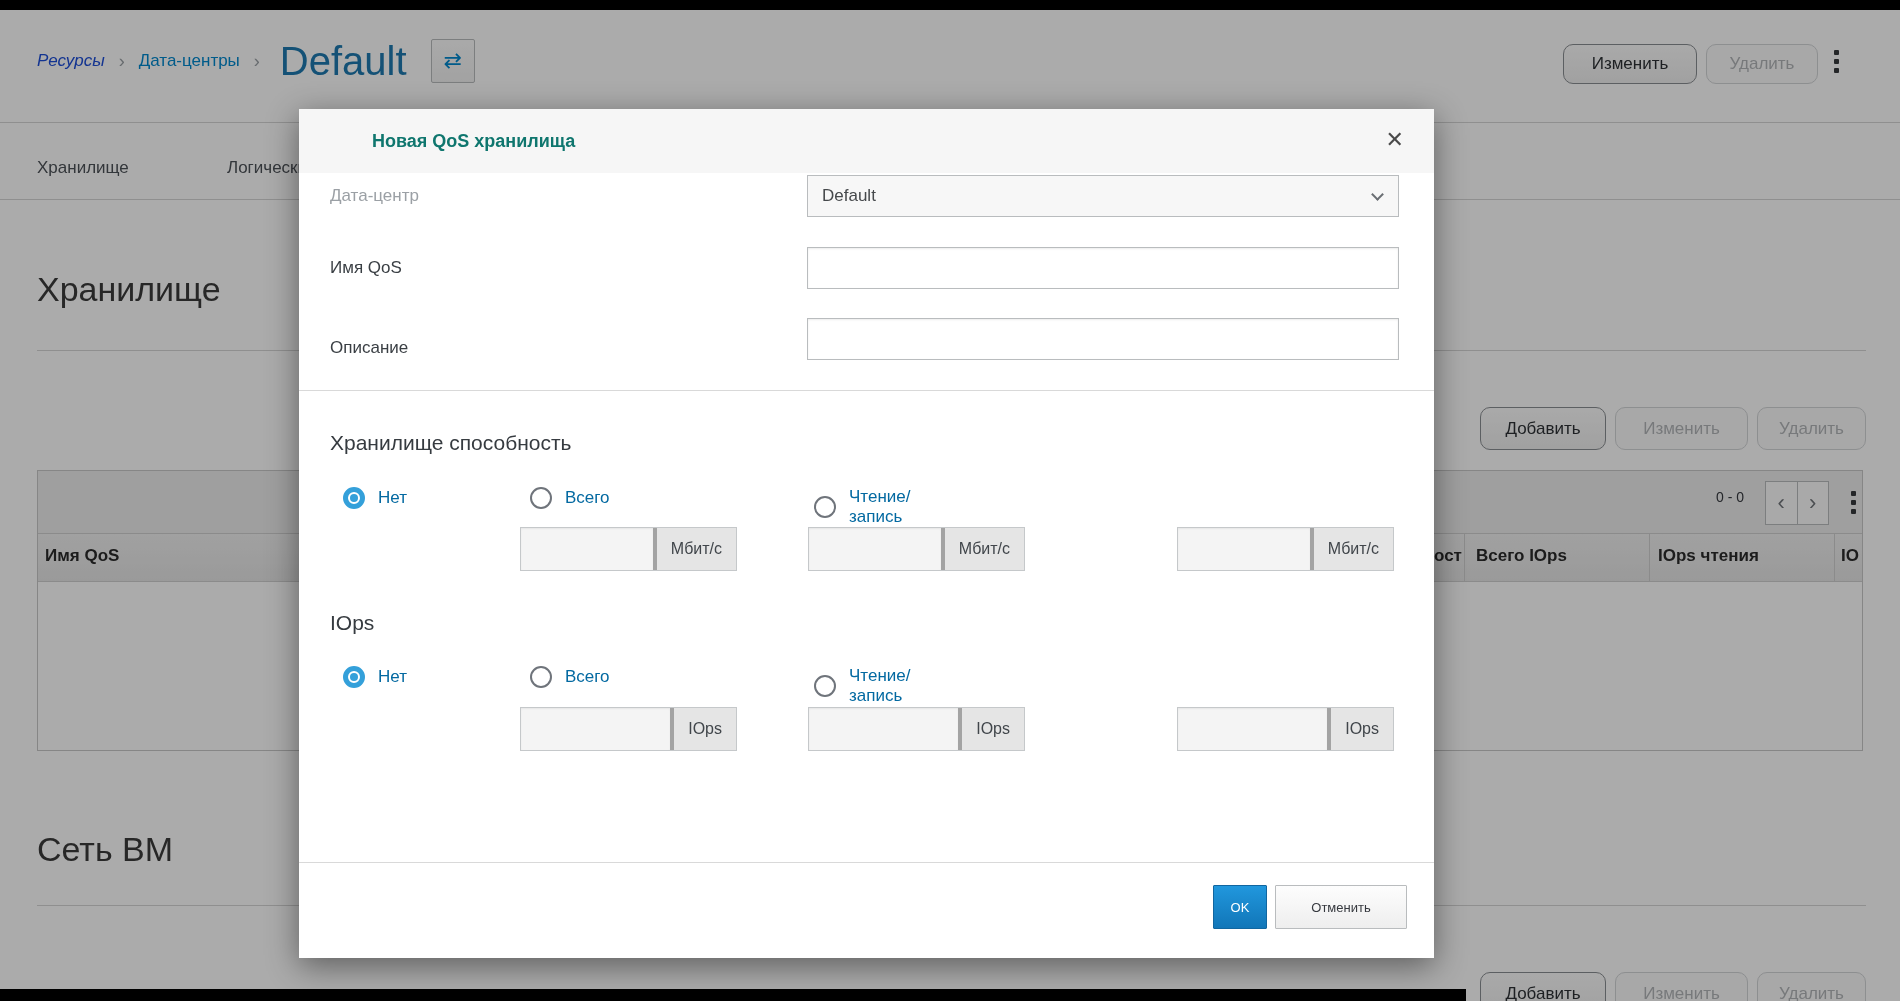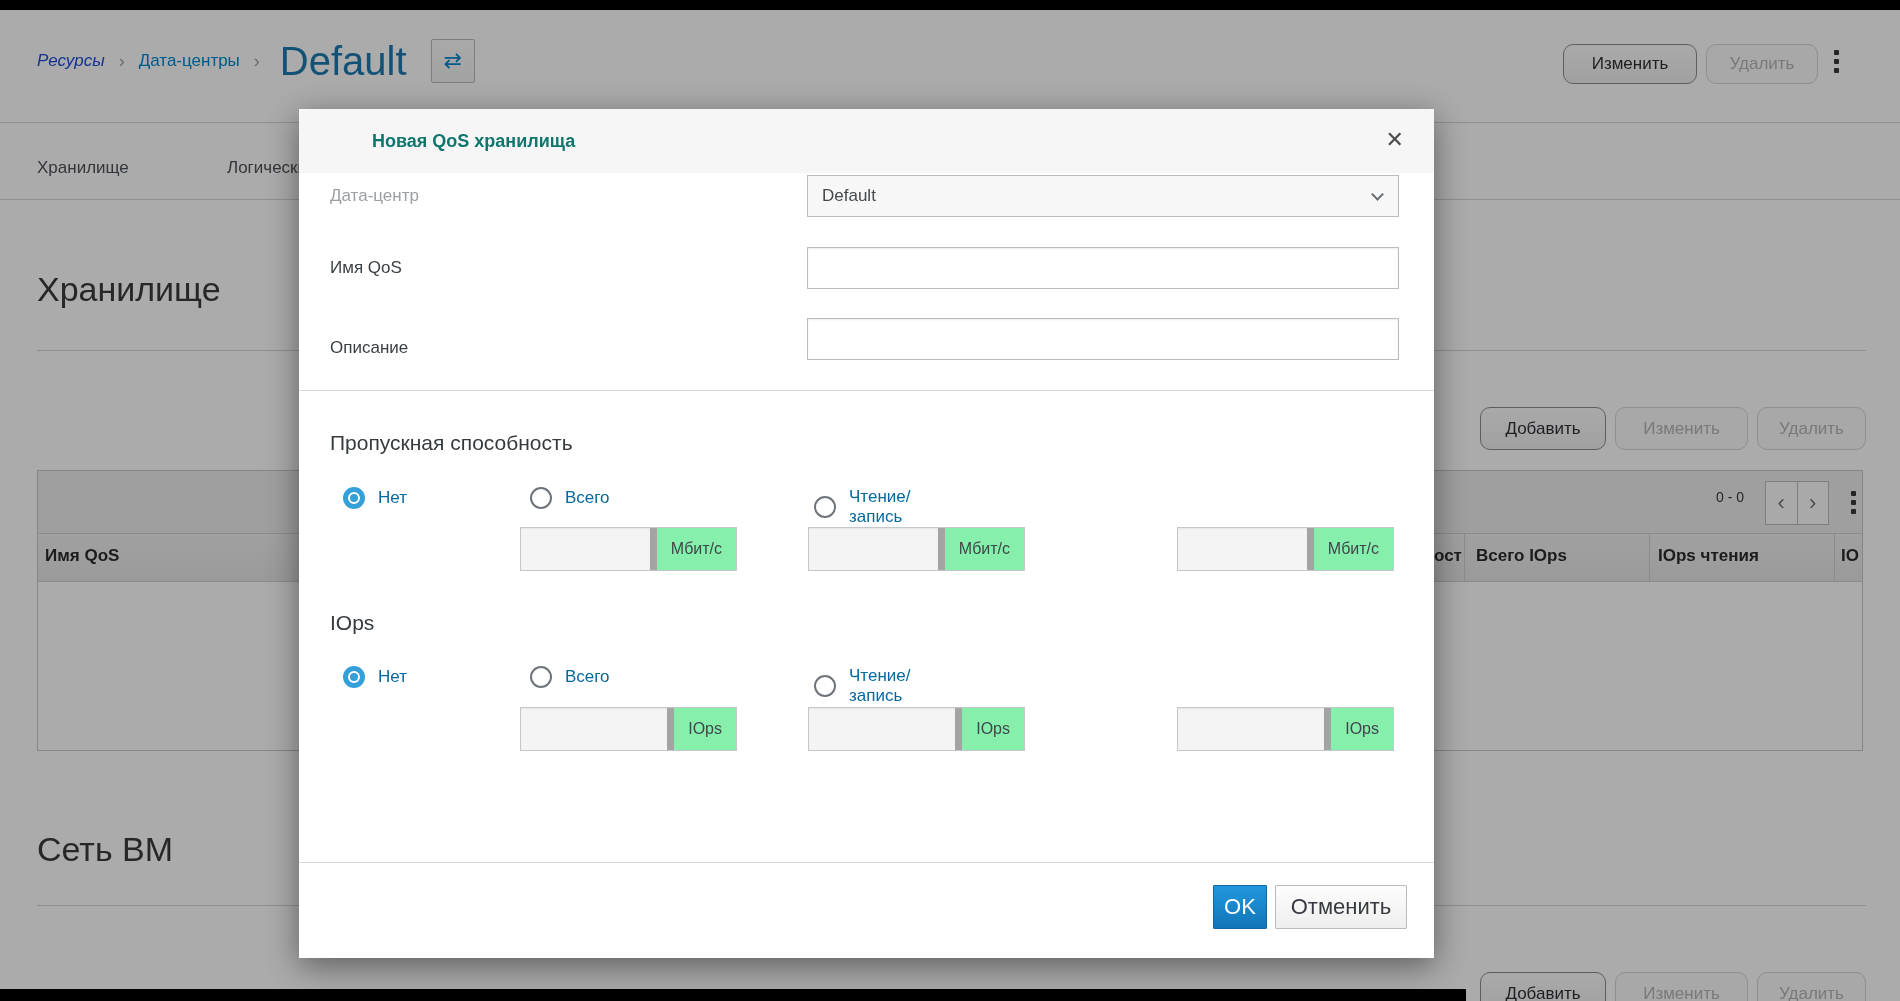--- a/index.html
+++ b/index.html
@@ -71,23 +71,23 @@
   .radio-row { position:absolute; height:26px; }
   .ropt { position:absolute; display:flex; align-items:center; gap:13px; }
   .rlabel { font-size:17px; color:#0369a1; }
   .radio { width:22px; height:22px; border-radius:50%; background:#fff; position:relative; flex:0 0 auto; }
   .radio.un { border:2px solid #6f747b; }
   .radio.sel { border:5px solid #34a0da; }
   .radio.sel::after { content:''; position:absolute; inset:2px; border-radius:50%; background:#34a0da; }
 
   .igroup { position:absolute; width:217px; height:44px; display:flex; border:1px solid #c5c8ca; }
   .igroup input { flex:1; min-width:0; border:0; background:#f4f4f4; box-shadow:inset 0 1px 2px rgba(0,0,0,0.06); font-size:16px; padding:0 8px; }
-  .iaddon { background:#86efac; border-left:7px solid #a3a3a3; display:flex; align-items:center; justify-content:center; font-size:16px; color:#41464b; padding:0 14px; white-space:nowrap; }
-
-  .m-btn { position:absolute; top:776px; height:44px; display:flex; align-items:center; justify-content:center; font-size:22px; border-radius:1px; }
+  .iaddon { background:#e5e5e5; border-left:4px solid #a3a3a3; display:flex; align-items:center; justify-content:center; font-size:16px; color:#41464b; padding:0 14px; white-space:nowrap; }
+
+  .m-btn { position:absolute; top:776px; height:44px; display:flex; align-items:center; justify-content:center; font-size:13px; border-radius:1px; }
   .m-ok { left:914px; width:54px; background:linear-gradient(#2197dd,#1176b8); border:1px solid #1166a0; color:#fff; }
   .m-cancel { left:976px; width:132px; background:linear-gradient(#fdfdfd,#eeeeee); border:1px solid #b9bcbe; color:#36393f; }
 </style>
 </head>
 <body>
 
 <div id="bg">
 
   <div class="abs topbar"></div>
 
@@ -173,21 +173,21 @@
   </div>
 
   <div class="f-label" style="top:138px;">Имя QoS</div>
   <input class="f-ctl" style="top: 138px;" value="">
 
   <div class="f-label" style="top:218px;">Описание</div>
   <input class="f-ctl" style="top: 209px;" value="">
 
   <div class="m-div" style="top:281px;"></div>
 
-  <div class="sec-h" style="top:322px;">Пропускная способность</div>
+  <div class="sec-h" style="top:322px;">Хранилище способность</div>
 
   <div class="radio-row" style="top:378px;">
     <span class="ropt" style="left:44px;">
       <span class="radio sel"></span>
       <span class="rlabel">Нет</span>
     </span>
     <span class="ropt" style="left:231px;">
       <span class="radio un"></span>
       <span class="rlabel">Всего</span>
     </span>

